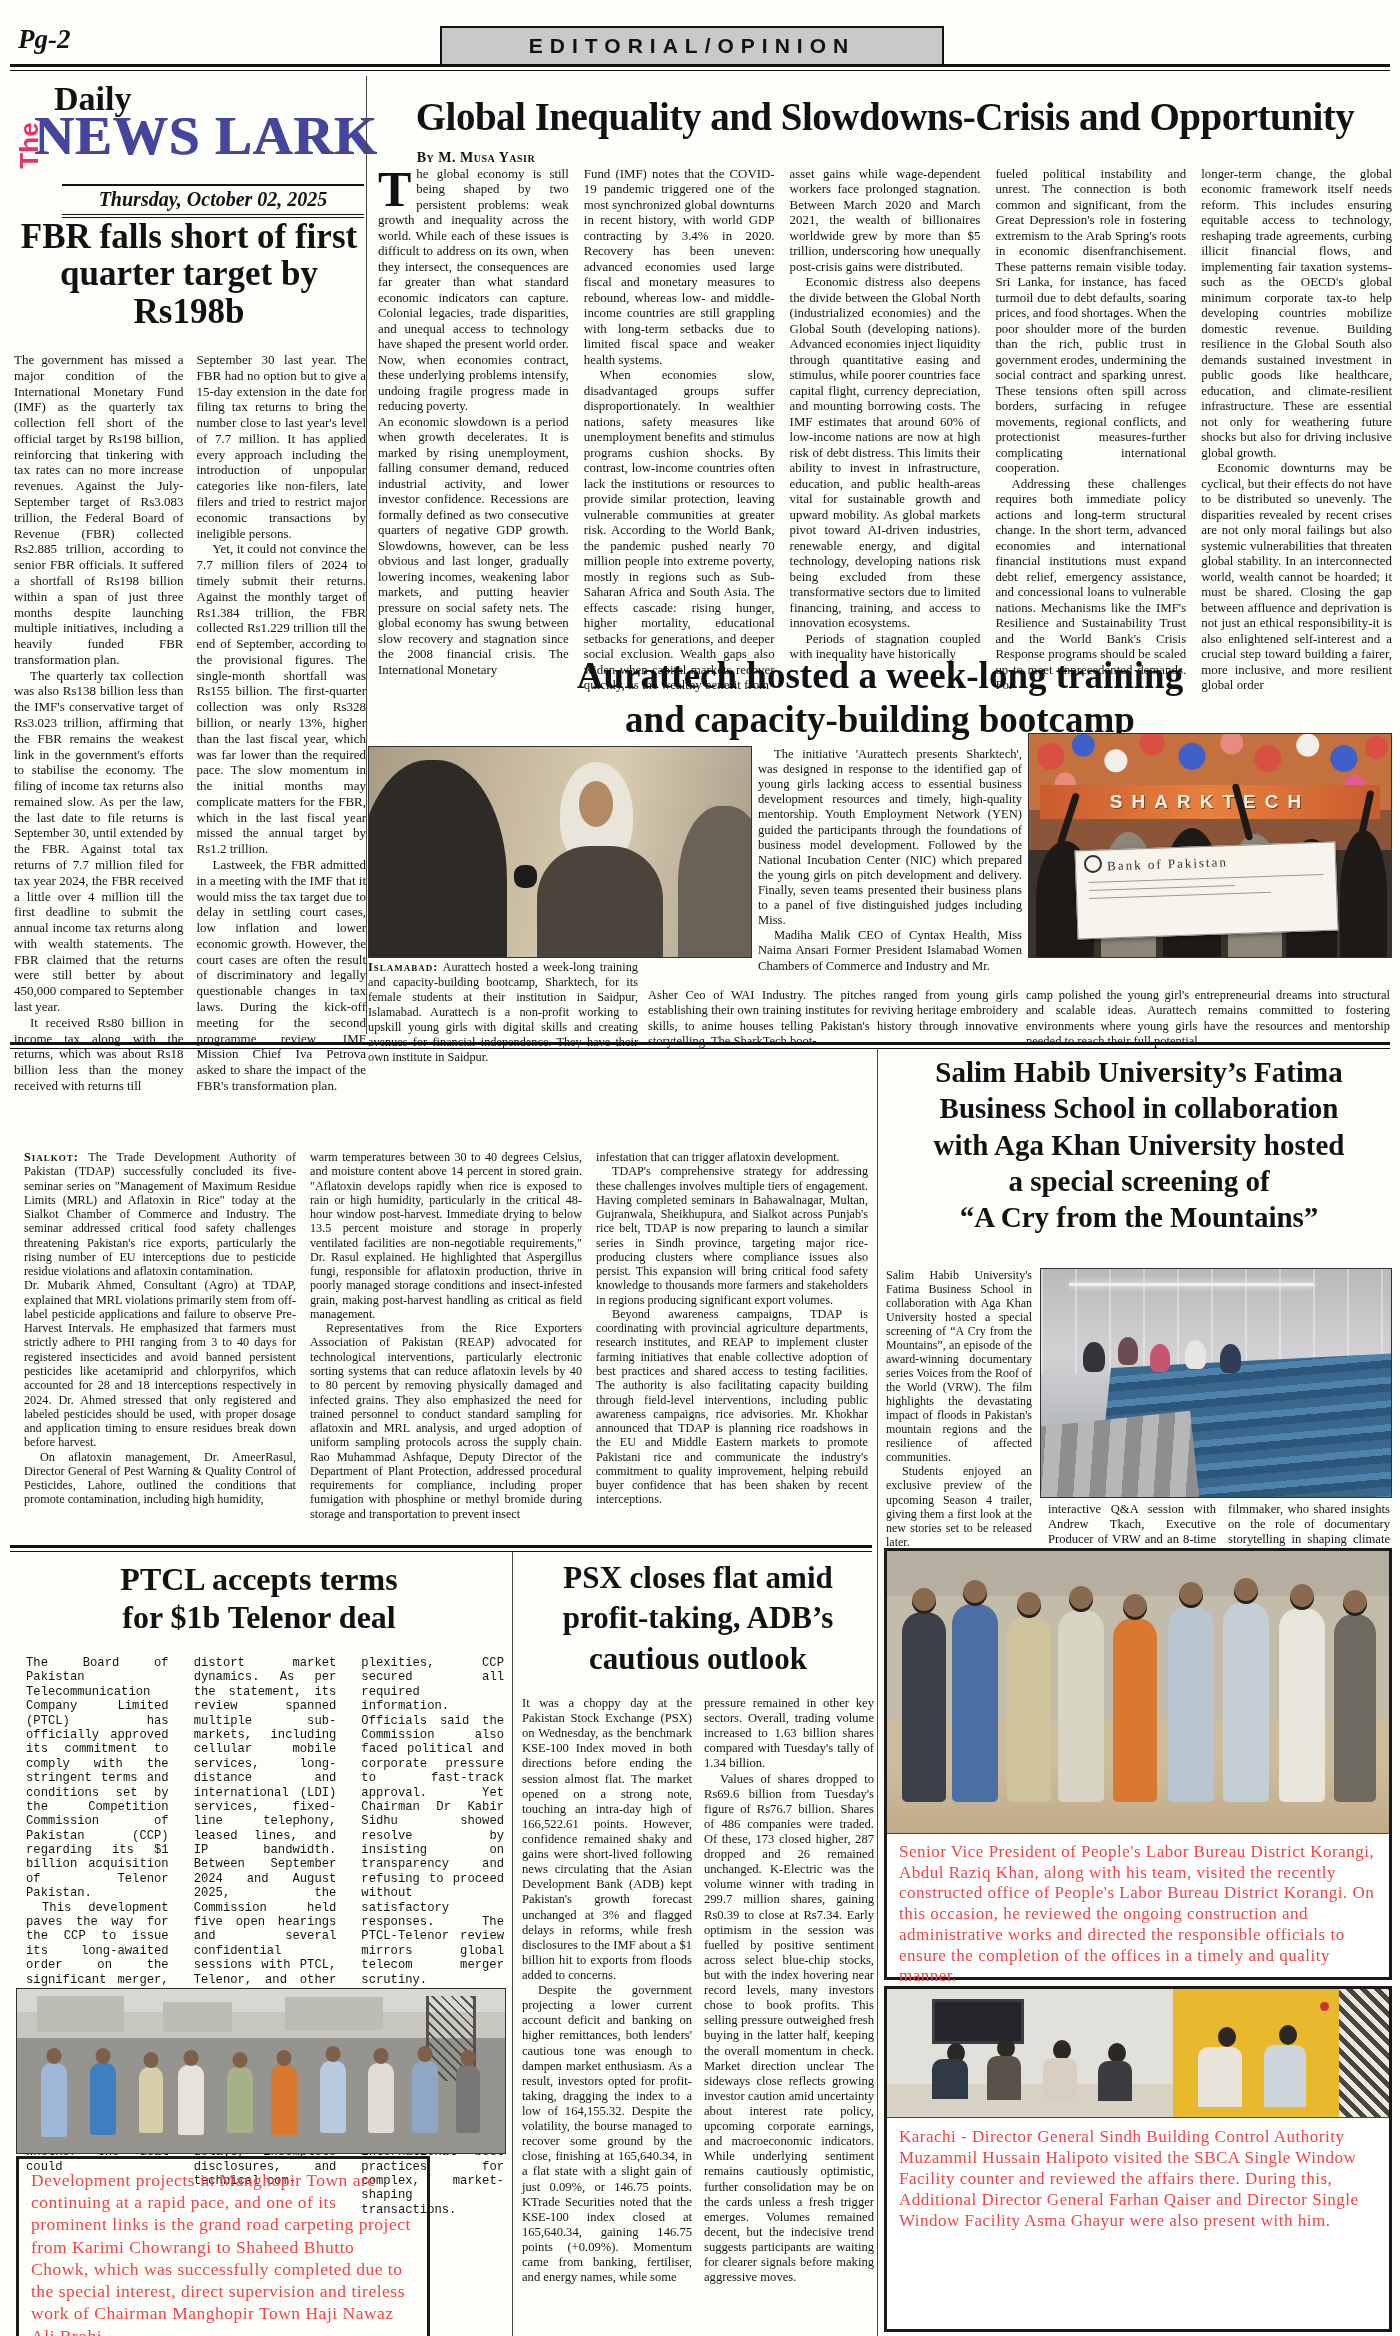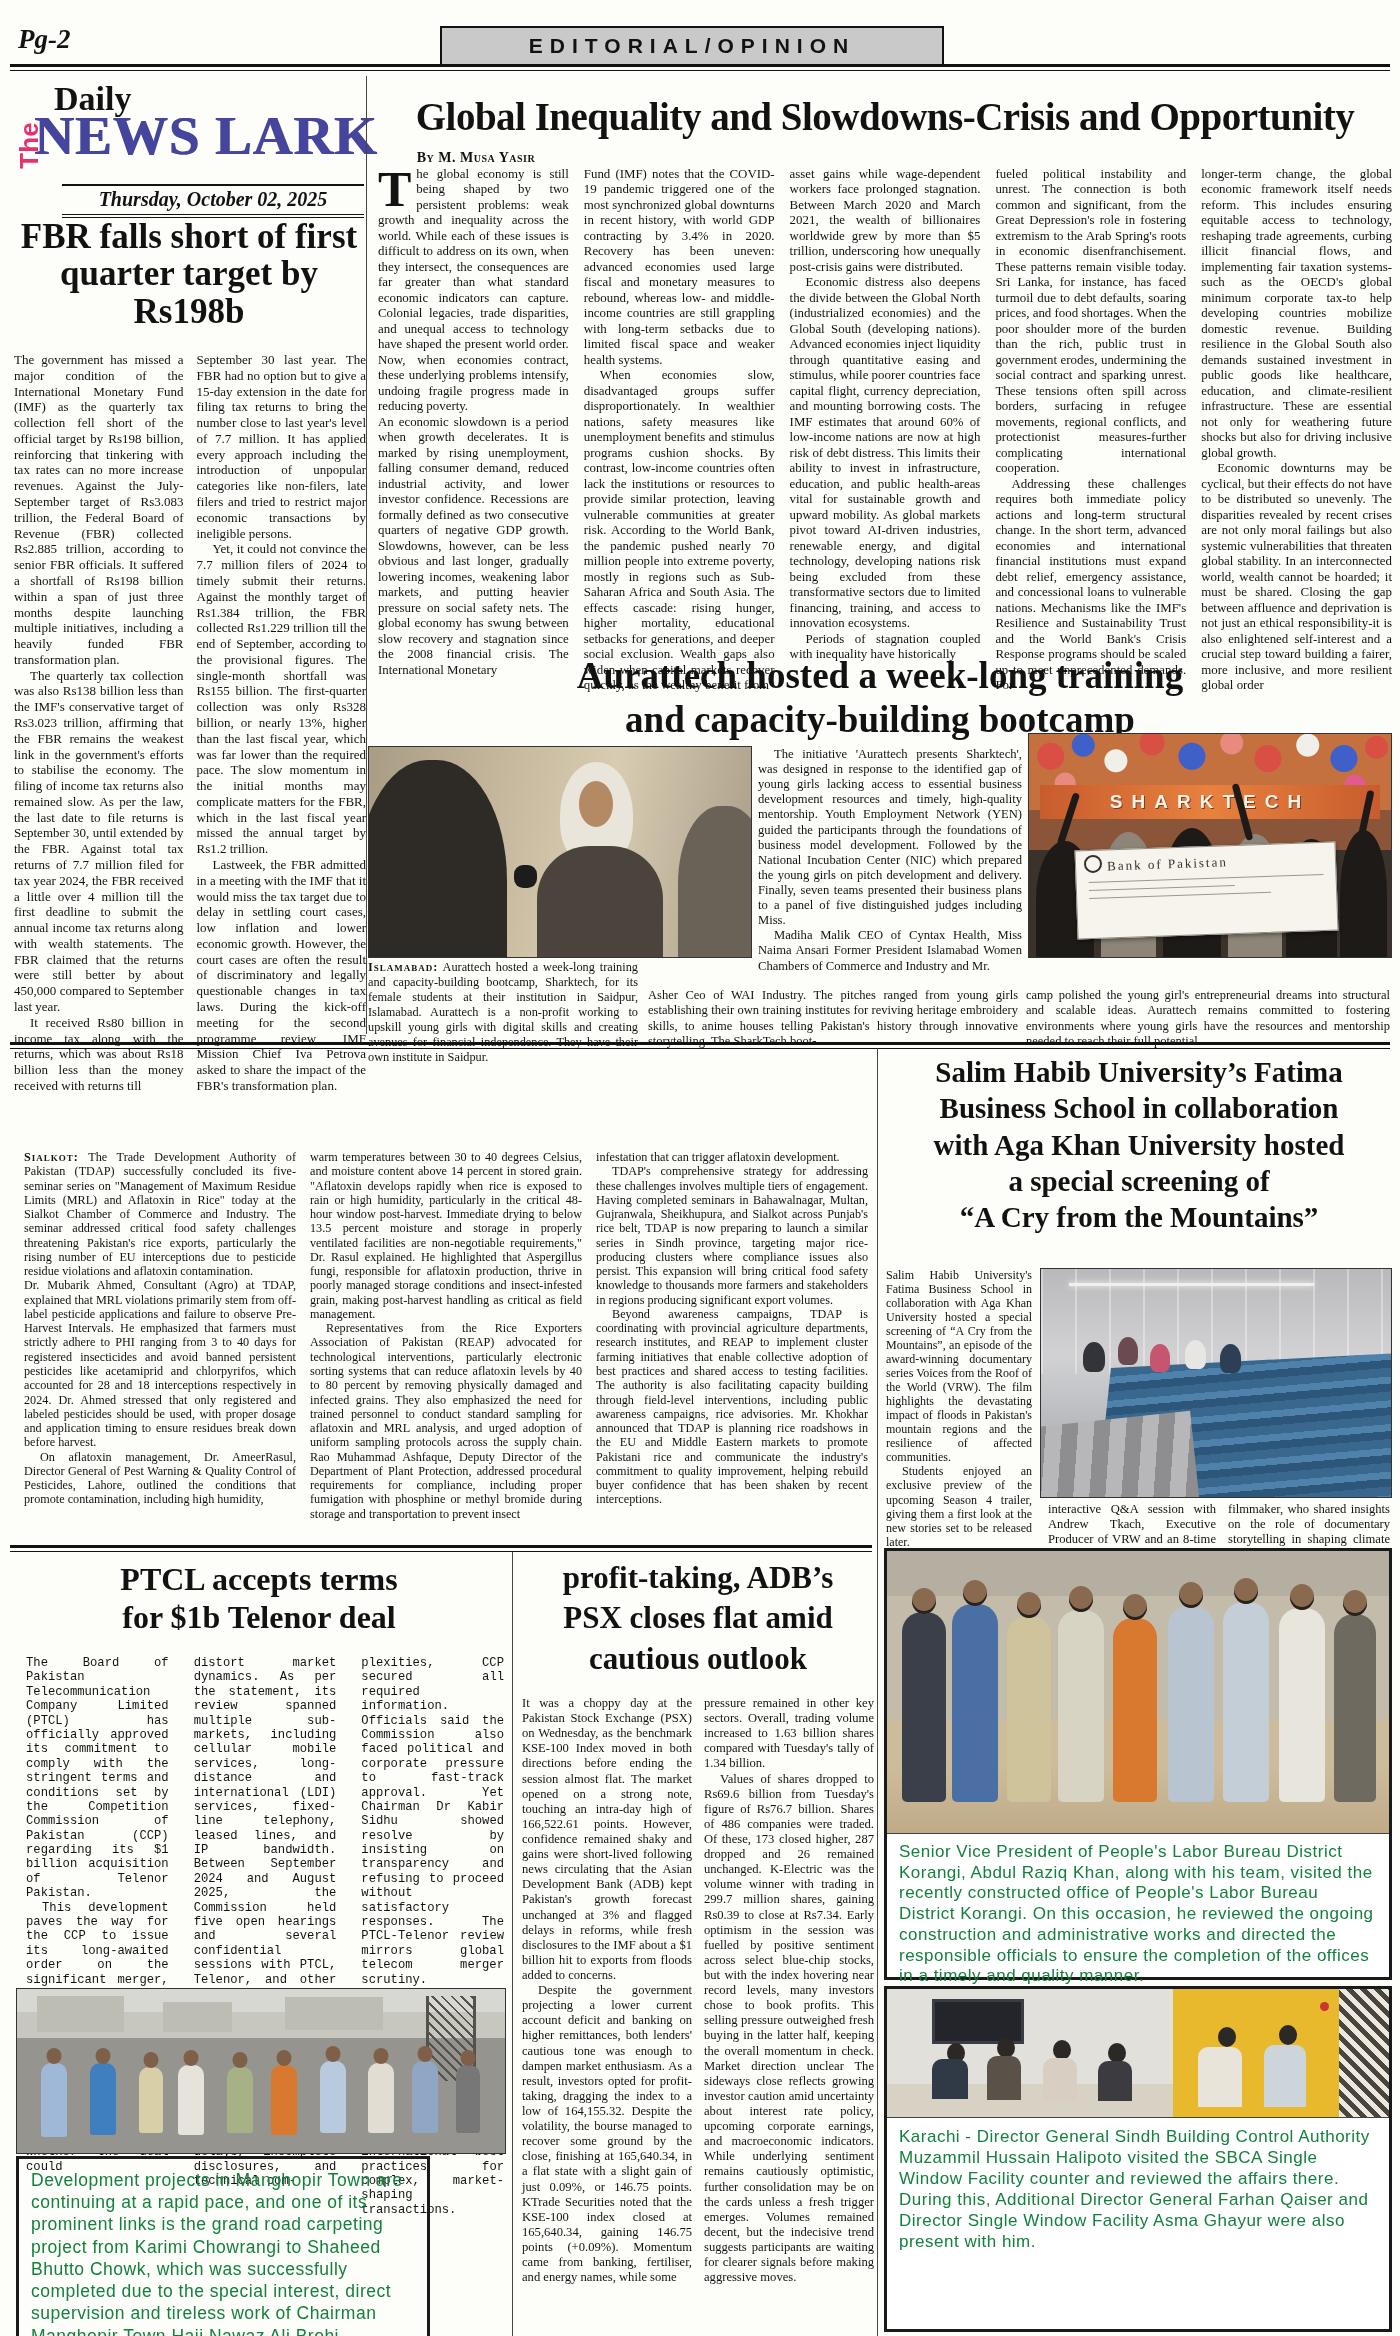--- a/index.html
+++ b/index.html
@@ -30,21 +30,21 @@
   .col{text-align:justify;}
   .col p{margin:0;text-indent:16px;}
   .col p:first-child{text-indent:0;}
   .col.indent1 p:first-child{text-indent:16px;}
   .byline{text-align:center;font-weight:bold;font-size:14px;letter-spacing:0.5px;}
   .byline .sc{font-variant:small-caps;}
   .dropcap{float:left;font-size:50px;line-height:40px;font-weight:bold;padding:2px 5px 0 0;}
   .lead-cap{font-variant:small-caps;font-weight:bold;letter-spacing:1px;}
   
   .photo{position:absolute;overflow:hidden;border:1px solid #333;}
-  .caption-sans{font-family:Liberation Sans, sans-serif;color:#15803d;}
+  .caption-sans{font-family:Liberation Serif, serif;color:#ef4444;}
   .frame{position:absolute;border:3px solid #1a1a1a;background:#fff;}
   
   .pi{background:linear-gradient(100deg,#a99c85,#c6b99d 35%,#d8ccb2 60%,#a89c88);}
   .pi .fig-l{position:absolute;left:-4%;top:6%;width:40%;height:110%;background:#2e2a26;border-radius:48% 46% 0 0/60% 52% 0 0;}
   .pi .scarf{position:absolute;left:50%;top:7%;width:19%;height:50%;background:#e9e5da;border-radius:50% 50% 42% 42%;}
   .pi .face{position:absolute;left:55%;top:16%;width:9%;height:22%;background:#b4俄8a64;background:#b48a64;border-radius:50%;}
   .pi .body-w{position:absolute;left:44%;top:47%;width:33%;height:60%;background:#4a443c;border-radius:42% 42% 0 0;}
   .pi .mic{position:absolute;left:38%;top:56%;width:6%;height:11%;background:#1c1c1c;border-radius:40%;}
   .pi .fig-r{position:absolute;right:-5%;top:28%;width:24%;height:80%;background:#6b6257;border-radius:46% 46% 0 0;}
   
@@ -287,22 +287,22 @@
     <div class="col" style="width:152px;">
         <p>distort market dynamics. As per the statement, its review spanned multiple sub-markets, including cellular mobile services, long-distance and international (LDI) services, fixed-line telephony, leased lines, and IP bandwidth. Between September 2024 and August 2025, the Commission held five open hearings and several confidential sessions with PTCL, Telenor, and other stakeholders.</p>
         <p>It demanded extensive documentation - from separated accounts to interconnection agreements and business plans - to evaluate dominance concerns. Despite delays, incomplete disclosures, and technical com-</p>
       </div>
     <div class="col" style="width:152px;">
         <p>plexities, CCP secured all required information. Officials said the Commission also faced political and corporate pressure to fast-track approval. Yet Chairman Dr Kabir Sidhu showed resolve by insisting on transparency and refusing to proceed without satisfactory responses. The PTCL-Telenor review mirrors global telecom merger scrutiny. Vodafone's €17.5 billion deal with Three UK took nearly 23 months, while Sprint-T-Mobile in the US required 22 months. Against this backdrop, the CCP's 18-month process reflects international best practices for complex, market-shaping transactions.</p>
       </div>
   </div>
 
   <div class="abs headline" style="left:522px;top:1558px;width:352px;font-size:31px;line-height:1.3;">
+    <div>PSX closes flat amid</div>
     <div>profit-taking, ADB’s</div>
-    <div>PSX closes flat amid</div>
     <div>cautious outlook</div>
   </div>
   <div class="abs cols" style="left:522px;top:1696px;width:352px;gap:12px;font-size:12.6px;line-height:1.2;">
     <div class="col" style="width:170px;">
         <p>It was a choppy day at the Pakistan Stock Exchange (PSX) on Wednesday, as the benchmark KSE-100 Index moved in both directions before ending the session almost flat. The market opened on a strong note, touching an intra-day high of 166,522.61 points. However, confidence remained shaky and gains were short-lived following news circulating that the Asian Development Bank (ADB) kept Pakistan's growth forecast unchanged at 3% and flagged delays in reforms, while fresh disclosures to the IMF about a $1 billion hit to exports from floods added to concerns.</p>
         <p>Despite the government projecting a lower current account deficit and banking on higher remittances, both lenders' cautious tone was enough to dampen market enthusiasm. As a result, investors opted for profit-taking, dragging the index to a low of 164,155.32. Despite the volatility, the bourse managed to recover some ground by the close, finishing at 165,640.34, in a flat state with a slight gain of just 0.09%, or 146.75 points. KTrade Securities noted that the KSE-100 index closed at 165,640.34, gaining 146.75 points (+0.09%). Momentum came from banking, fertiliser, and energy names, while some</p>
       </div>
     <div class="col" style="width:170px;">
         <p>pressure remained in other key sectors.  Overall, trading volume increased to 1.63 billion shares compared with Tuesday's tally of 1.34 billion.</p>
         <p>Values of shares dropped to Rs69.6 billion from Tuesday's figure of Rs76.7 billion.  Shares of 486 companies were traded. Of these, 173 closed higher, 287 dropped and 26 remained unchanged. K-Electric was the volume winner with trading in 299.7 million shares, gaining Rs0.39 to close at Rs7.34.  Early optimism in the session was fuelled by positive sentiment across select blue-chip stocks, but with the index hovering near record levels, many investors chose to book profits. This selling pressure outweighed fresh buying in the latter half, keeping the overall momentum in check. Market direction unclear The sideways close reflects growing investor caution amid uncertainty about interest rate policy, upcoming corporate earnings, and macroeconomic indicators. While underlying sentiment remains cautiously optimistic, further consolidation may be on the cards unless a fresh trigger emerges. Volumes remained decent, but the indecisive trend suggests participants are waiting for clearer signals before making aggressive moves.</p>

